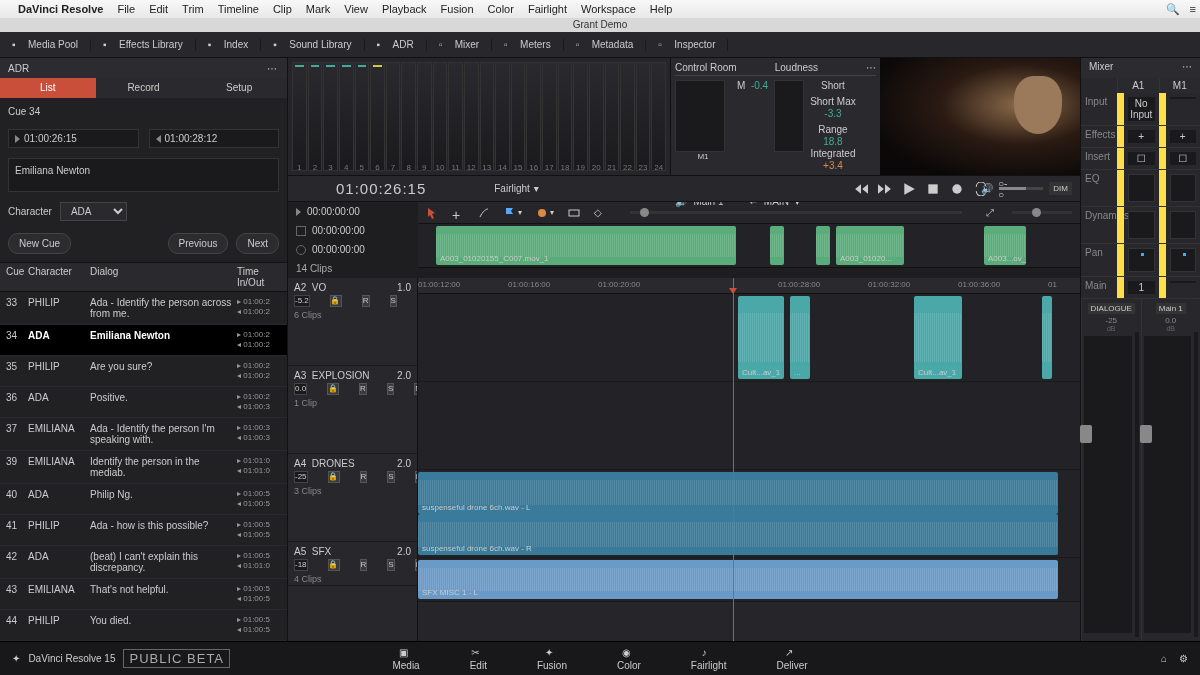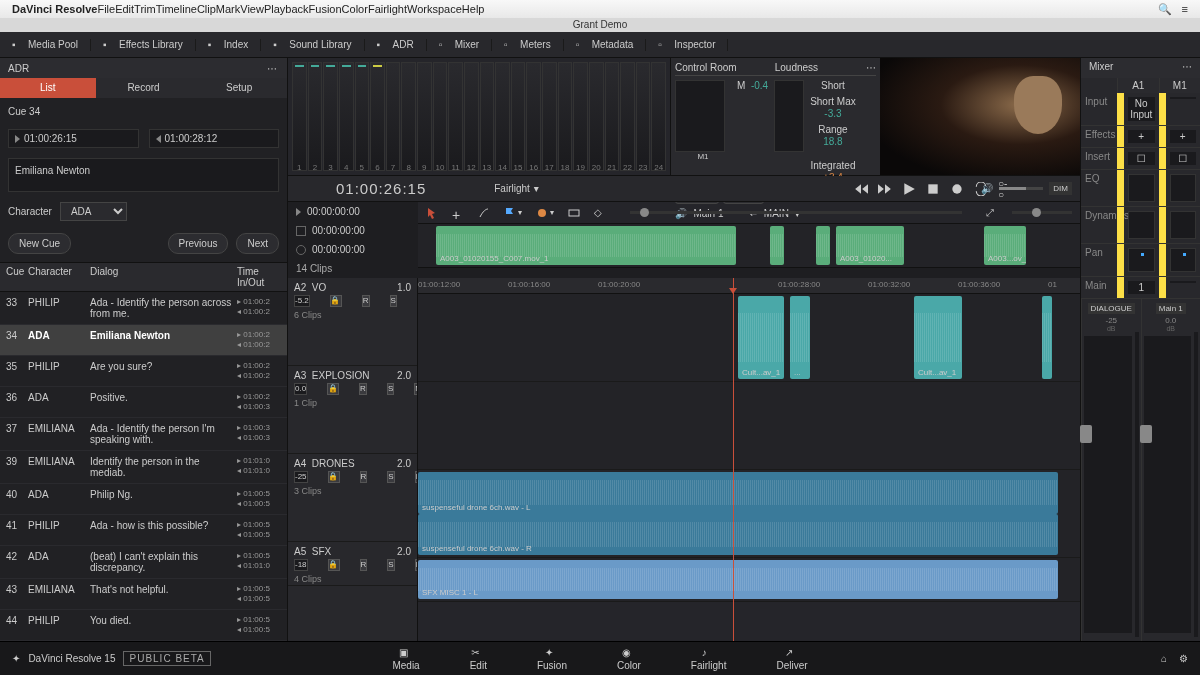--- a/index.html
+++ b/index.html
@@ -1,17 +1,17 @@
 <!DOCTYPE html>
 <html><head>
 <meta charset="utf-8">
 <style>
 * { margin:0; padding:0; box-sizing:border-box; font-family:-apple-system,Helvetica,Arial,sans-serif; font-size:10px; color:#ccc; }
 body { background:#1a1a1a; width:1200px; height:675px; overflow:hidden; position:relative; }
-.mac-menu { height:18px; background:linear-gradient(#f8f8f8,#e8e8e8); display:flex; align-items:center; padding:0 12px; }
+.mac-menu { height:18px; background:linear-gradient(#f8f8f8,#e8e8e8); display:flex; align-items:center; padding:0 4px; gap:14px; }
 .mac-menu span { color:#222; font-size:11px; }
 .apple { font-size:13px; }
 .mac-menu .app-name { font-weight:bold; }
 .mac-right { margin-left:auto; display:flex; gap:10px; color:#222; }
 .titlebar { height:14px; background:#d8d8d8; text-align:center; color:#333; font-size:10px; line-height:14px; }
 .toolbar { height:26px; background:#28282c; display:flex; align-items:center; border-bottom:1px solid #111; }
 .tb-item { display:flex; align-items:center; gap:4px; padding:0 12px; height:100%; border-right:1px solid #1a1a1a; cursor:pointer; }
 .tb-center { flex:1; text-align:center; font-size:12px; }
 .tb-center .edited { color:#c94f3a; font-style:italic; margin-left:6px; }
 .tb-right { display:flex; }
@@ -35,21 +35,21 @@
 .btn-row { display:flex; gap:8px; padding:8px; }
 .btn { background:#2c2c30; border:1px solid #444; padding:4px 10px; border-radius:10px; cursor:pointer; font-size:10px; }
 .btn-row .spacer { flex:1; }
 .cue-hdr { display:flex; background:#2a2a2e; padding:3px 0; border-top:1px solid #111; border-bottom:1px solid #111; }
 .col-cue { width:28px; padding-left:6px; }
 .col-char { width:62px; }
 .col-dlg { flex:1; }
 .col-tc { width:50px; }
 .cue-list { flex:1; overflow:hidden; }
 .cue-row { display:flex; padding:5px 0; border-bottom:1px solid #2a2a2e; cursor:pointer; min-height:28px; align-items:flex-start; }
-.cue-row.sel { background:#404040; }
+.cue-row.sel { background:#000000; }
 .cue-row.sel .col-char,.cue-row.sel .col-dlg { font-weight:bold; color:#fff; }
 .cue-row .col-tc { font-size:8px; line-height:10px; color:#999; }
 .center { flex:1; display:flex; flex-direction:column; background:#1e1e21; min-width:0; }
 .meters-row { height:118px; display:flex; background:#25252a; border-bottom:1px solid #111; }
 .meter-bank { flex:1; display:flex; padding:4px; gap:1px; position:relative; }
 .meter { flex:1; background:linear-gradient(#2a2a2e,#1a1a1d); border:1px solid #333; position:relative; }
 .meter .tick { position:absolute; top:2px; left:2px; right:2px; height:2px; }
 .t-g { background:#4a9; } .t-y { background:#cc4; }
 .meter-num { position:absolute; bottom:-2px; left:0; right:0; text-align:center; font-size:8px; color:#777; }
 .control-room { width:210px; background:#2a2a2e; border-left:1px solid #111; padding:4px; position:relative; }
@@ -116,21 +116,21 @@
 .fader-name { font-size:8px; background:#333; padding:1px 3px; margin-bottom:2px; }
 .fader-db { font-size:8px; color:#888; }
 .fader-track { width:4px; flex:1; background:#1a1a1d; margin:4px 0; position:relative; }
 .fader-knob { position:absolute; top:30%; left:-4px; width:12px; height:18px; background:#888; border-radius:2px; }
 .fader-meter { width:4px; background:#1a1a1d; }
 .bottom-nav { position:absolute; bottom:0; left:0; right:0; height:34px; background:#18181a; display:flex; align-items:center; justify-content:center; gap:50px; border-top:1px solid #000; }
 .bn-item { display:flex; flex-direction:column; align-items:center; gap:1px; cursor:pointer; color:#888; font-size:9px; }
 .bn-item.active { color:#fff; }
 .bn-icon { width:14px; height:12px; }
 .bn-left { position:absolute; left:12px; display:flex; align-items:center; gap:8px; }
-.bn-badge { border:1px solid #666; padding:1px 5px; font-size:10px; letter-spacing:1px; color:#aaa; }
+.bn-badge { border:1px solid #666; padding:1px 5px; font-size:13px; letter-spacing:1px; color:#aaa; }
 .bn-right { position:absolute; right:12px; display:flex; gap:12px; }
 svg { display:block; }
 .tool-icn { width:12px; height:12px; cursor:pointer; }
 .arrow-red path { fill:#c94f3a; }
 .flag-b { fill:#5af; } .flag-o { fill:#d84; }
 .scrub { flex:1; height:3px; background:#333; position:relative; margin:0 10px; }
 .scrub-knob { position:absolute; left:10px; top:-3px; width:9px; height:9px; background:#888; border-radius:50%; }
 .upper-split { display:flex; }
 .upper-left-tc { width:130px; }
 </style>
@@ -409,21 +409,21 @@
           <div class="cr-vals">
             <div><span>M</span>&nbsp;&nbsp;<span class="g">-0.4</span></div>
           </div>
           <div style="width:30px;background:#1a1a1d;border:1px solid #333;height:72px"></div>
           <div class="cr-vals" style="text-align:center">
             <div>Short</div>
             <div style="margin-top:4px">Short Max</div>
             <div class="g">-3.3</div>
             <div style="margin-top:4px">Range</div>
             <div class="g">18.8</div>
-            <div style="margin-top:12px">Integrated</div>
+            <div style="margin-top:0">Integrated</div>
             <div class="o">+3.4</div>
           </div>
         </div>
         <div class="cr-btns">
           <div class="btn">Pause</div>
           <div class="btn">Reset</div>
         </div>
         <div class="cr-foot">
           <span>🔊</span>
           <span>Main 1</span>

